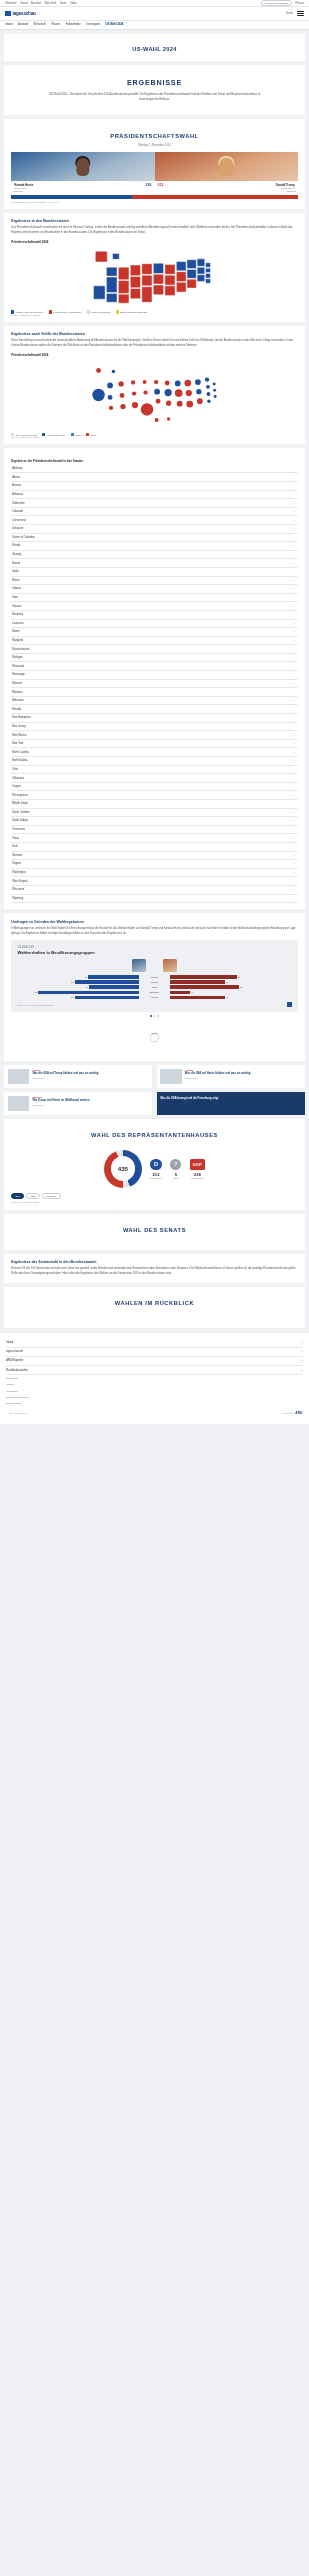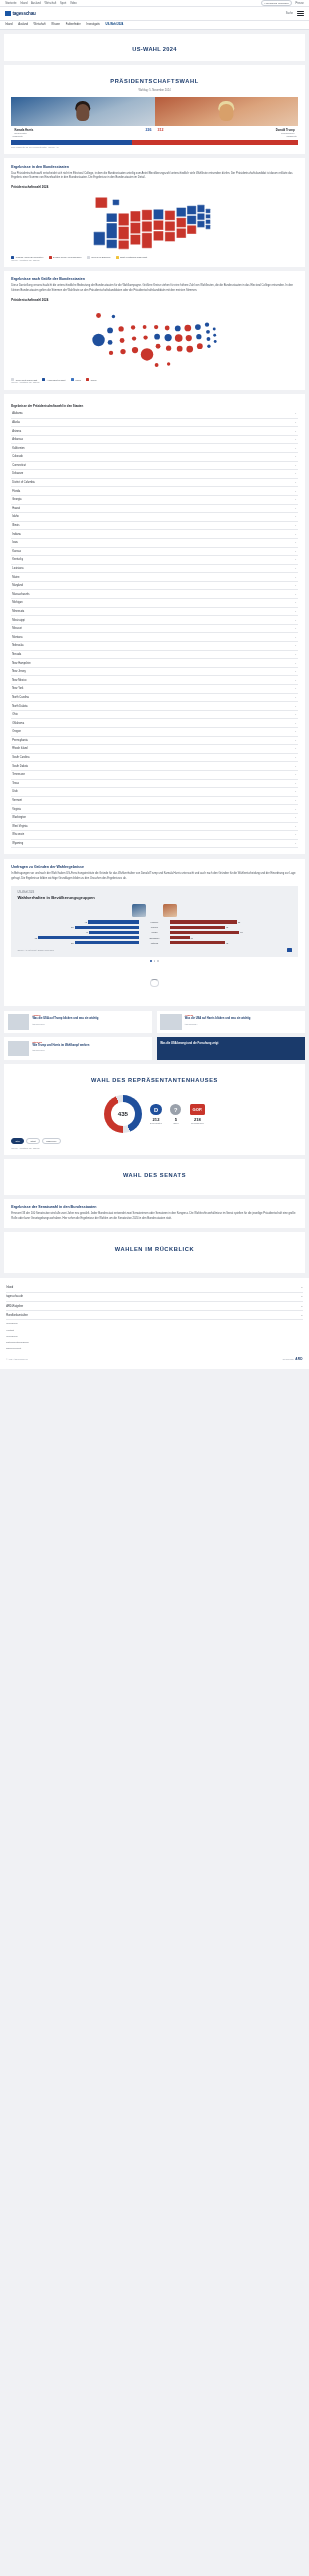--- a/index.html
+++ b/index.html
@@ -232,20 +232,24 @@
     <span class="item">Wissen</span>
     <span class="item">Faktenfinder</span>
     <span class="item">Investigativ</span>
     <span class="item active">US-Wahl 2024</span>
   </div>
 
   <div class="card tight">
     <div class="page-title">US-WAHL 2024</div>
   </div>
 
+  <div class="card">
+    <div class="sec-title">ERGEBNISSE</div>
+    <div class="lead">US-Wahl 2024 – Sie haben die Unsicherheit US-Bundesstaaten gewählt: Die Ergebnisse der Präsidentschaftswahl und der Wahlen zum Senat und Repräsentantenhaus in chronologischer Einfluss.</div>
+  </div>
 
   <div class="card">
     <div class="sec-title small">PRÄSIDENTSCHAFTSWAHL</div>
     <div class="duel-headline">Wahltag: 5. November 2024</div>
 
     <div class="duel">
       <div class="cand harris">
         <div class="photo">
           <span class="hair"></span>
           <span class="face"></span>

